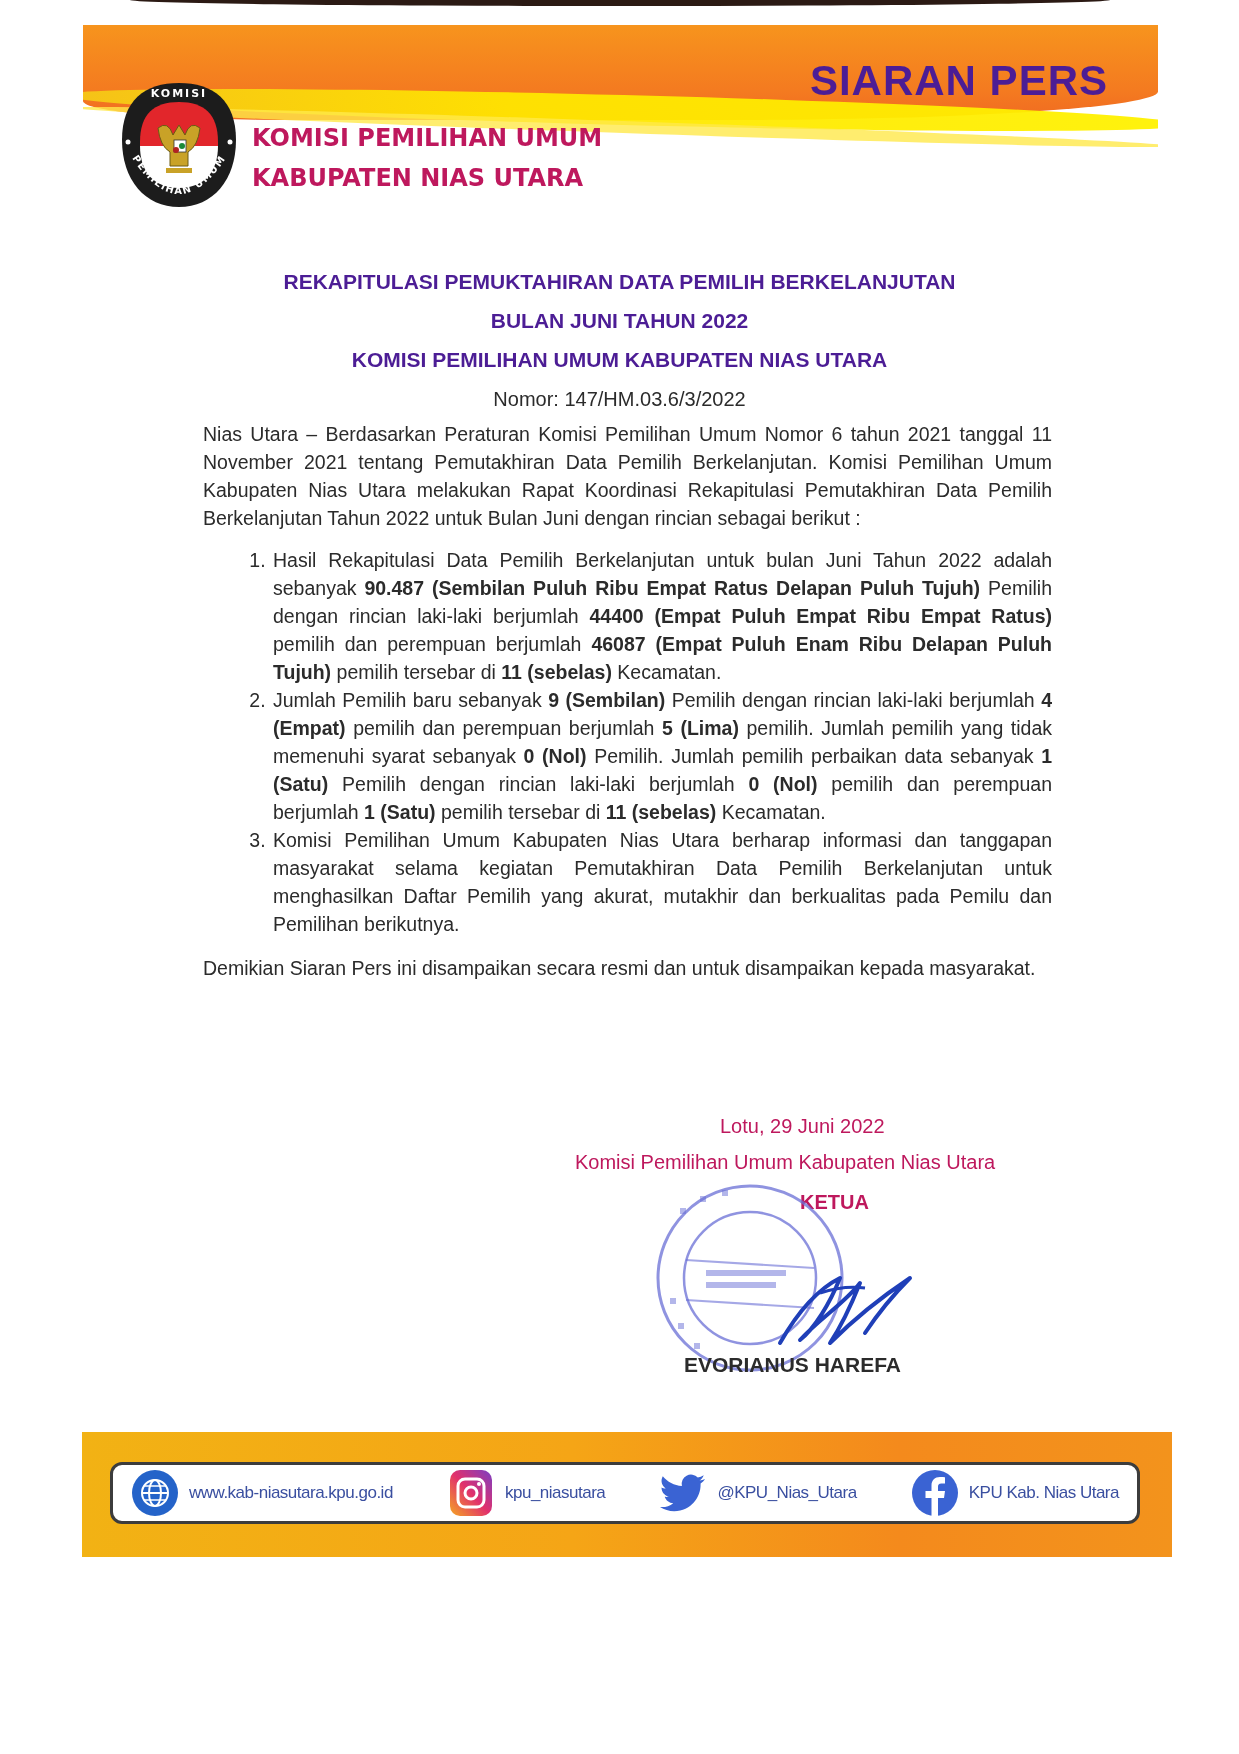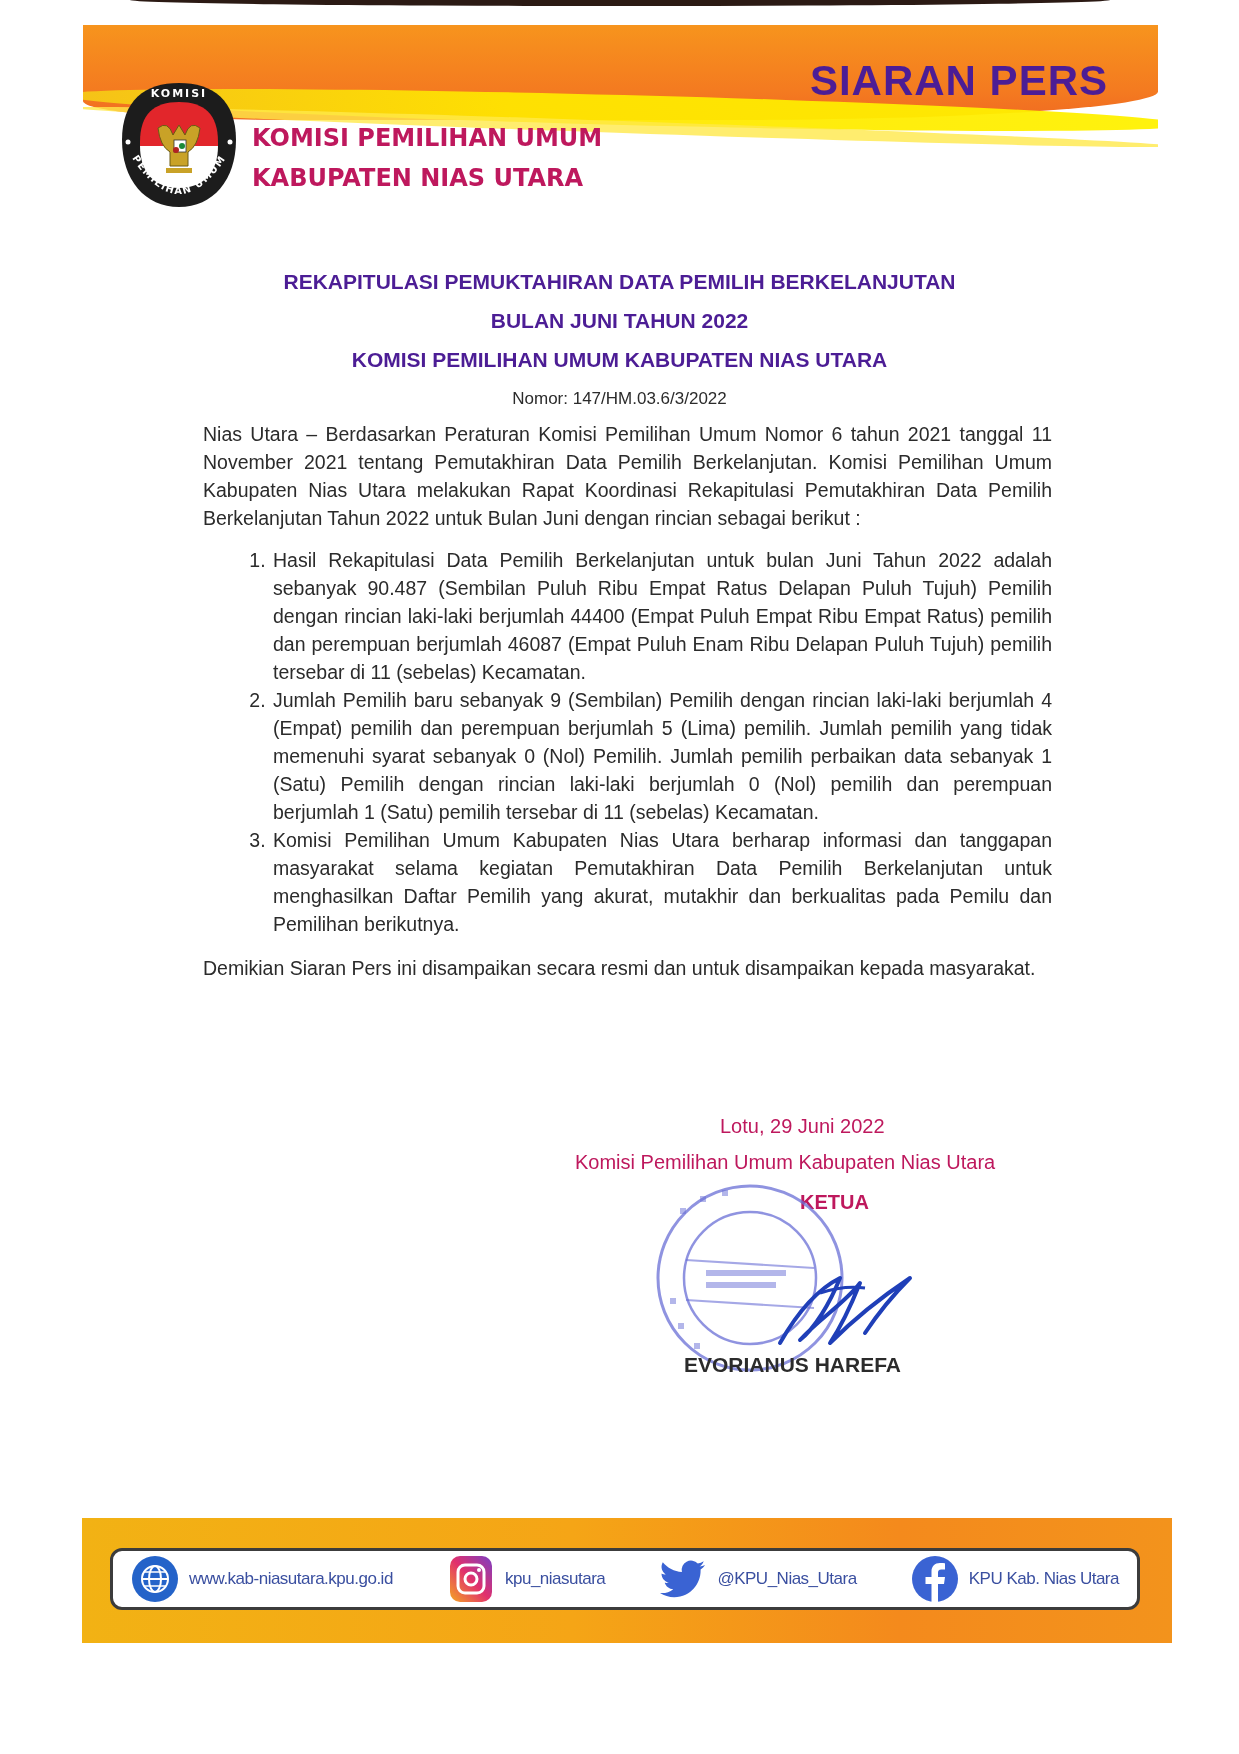--- a/index.html
+++ b/index.html
@@ -25,40 +25,40 @@
   
   .logo { position:absolute; left:118px; top:80px; width:122px; height:130px;text-align:right; }
   .logo svg { width:100%; height:100%; }
 
   .org { position:absolute; left:252px; top:118px; font-family:"DejaVu Sans", sans-serif;
          font-weight:bold; color:#be185d; font-size:24px; line-height:40px; }
 
   
   .titles { position:absolute; left:0; width:1239px; top:262px; text-align:center; }
   .titles .t { font-weight:bold; font-size:21px; line-height:39px; color:#4c1d95; }
-  .titles .nomor { font-size:17px; line-height:40px; margin-top:0; color:#2b2b2b; }
+  .titles .nomor { font-size:20px; line-height:40px; margin-top:0; color:#2b2b2b; }
 
   .body { position:absolute; left:203px; width:849px; top:420px; font-size:19.5px;
           line-height:28px; text-align:justify; color:#2b2b2b; }
   .body p { margin:0; }
   ol { margin:14px 0 0 0; padding-left:68px; }
   ol li { padding-left:2px; }
-  b { font-weight:normal; }
+  b { font-weight:bold; }
   .closing { margin-top:16px !important; }
 
   .sign { position:absolute; left:560px; width:500px; top:1108px; font-size:20px; line-height:36px; color:#be185d; }
   .sign .date { margin-left:160px; }
   .sign .org2 { margin-left:15px; }
   .sign .ketua { position:absolute; left:240px; top:76px; font-weight:bold; }
   .stamp { position:absolute; left:650px; top:1178px; width:200px; height:200px; }
   .signature { position:absolute; left:760px; top:1248px; width:160px; height:110px; }
   .name { position:absolute; left:684px; top:1353px; font-weight:bold; font-size:21px; color:#2b2b2b; }
 
   
-  .footer { position:absolute; left:82px; top:1518px; width:1090px; height:125px;
+  .footer { position:absolute; left:82px; top:1432px; width:1090px; height:125px;
             background:linear-gradient(90deg,#f2b214 0%,#f5a516 45%,#f48a1c 75%,#f3931c 100%); }
   .footer .pill { position:absolute; left:28px; top:30px; width:1030px; height:62px;
     background:#ffffff; border:3px solid #3c3c3c; border-radius:12px;
     display:flex; align-items:center; justify-content:space-between; padding:0 18px; box-sizing:border-box; }
   .fitem { display:flex; align-items:center; gap:10px; }
   .fitem span.lbl { font-size:17px; color:#3a4fa0; letter-spacing:-0.5px; }
   .ico { width:48px; height:48px; display:flex; align-items:center; justify-content:center; }
   .ico svg { width:100%; height:100%; }
 </style>
 </head>

